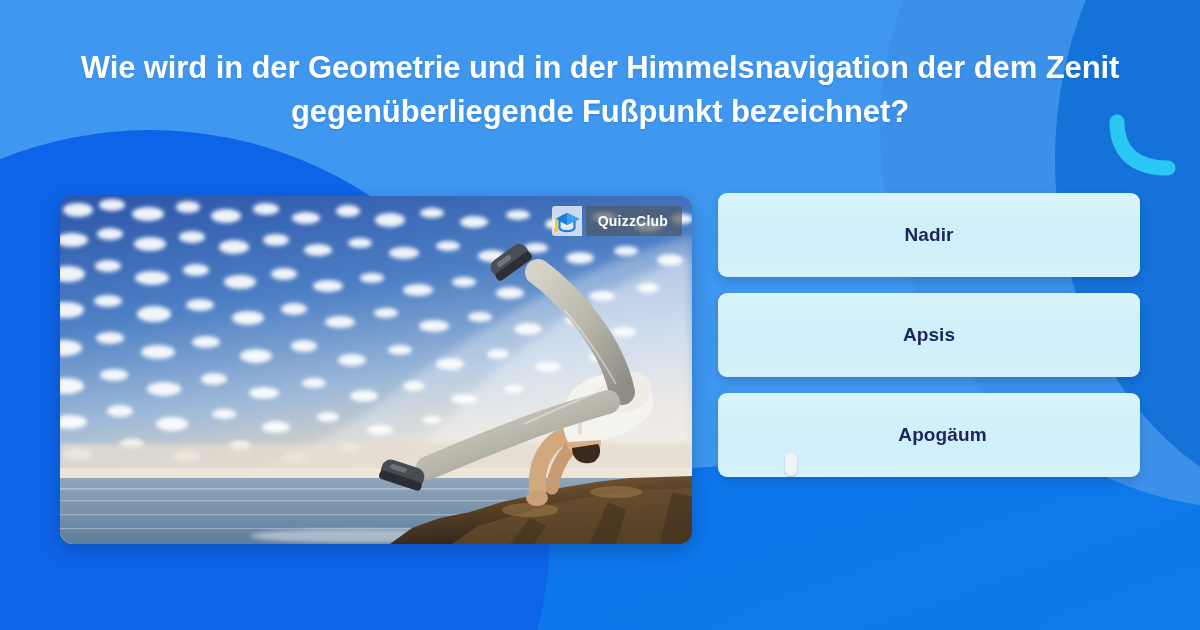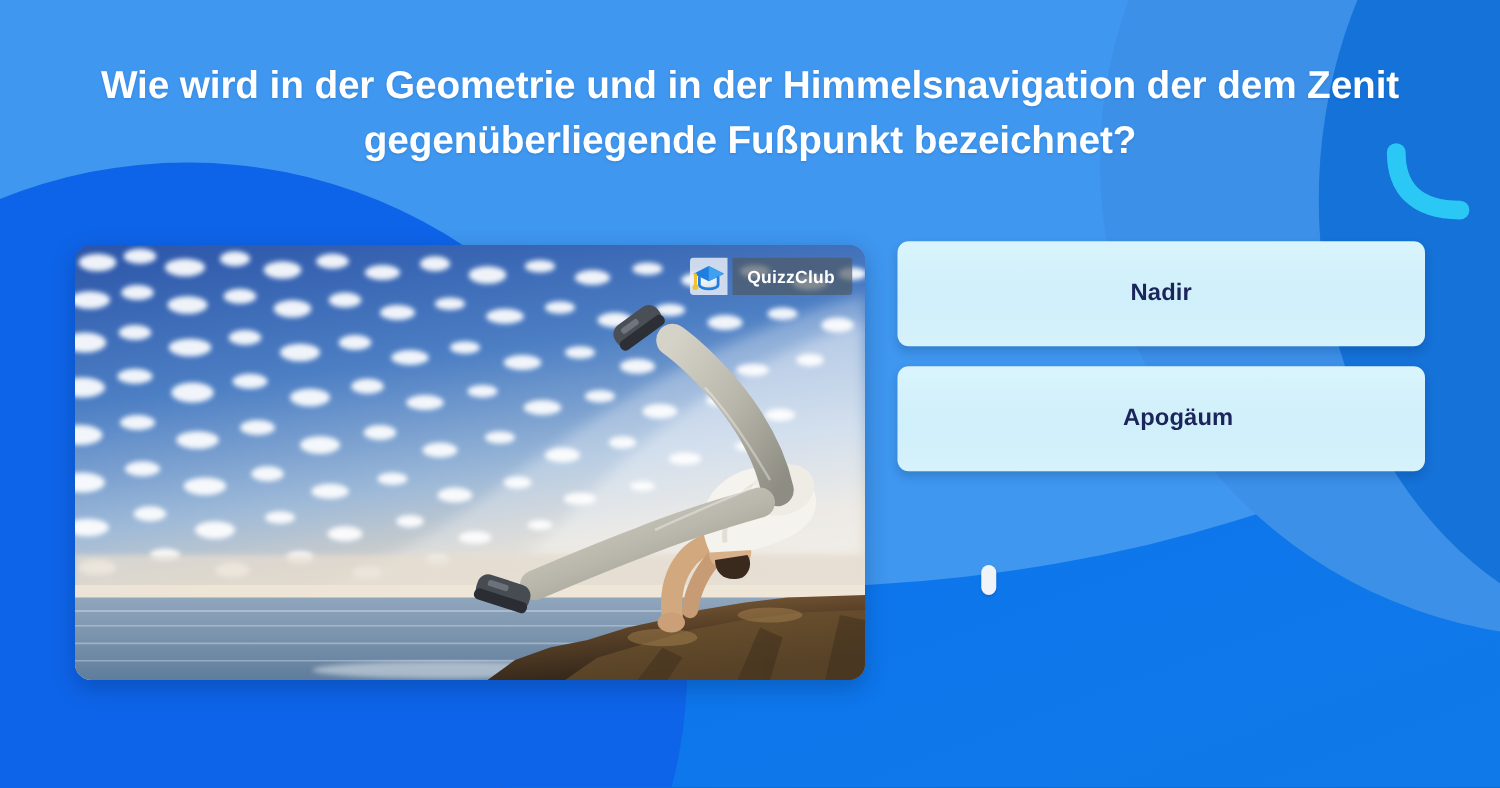--- a/index.html
+++ b/index.html
@@ -458,20 +458,23 @@
         </span>
         <span class="wm-text">QuizzClub</span>
       </div>
     </div>
 
     <div class="answers">
       <div class="answer">
         <span class="answer-label">Nadir</span>
       </div>
       <div class="answer">
+        <span class="answer-label">Apsis</span>
+      </div>
+      <div class="answer">
         <span class="answer-label">Apogäum</span>
       </div>
     </div>
   </div>
 
   <div class="scroll-nub"></div>
 
 </div>
 
 </body></html>

